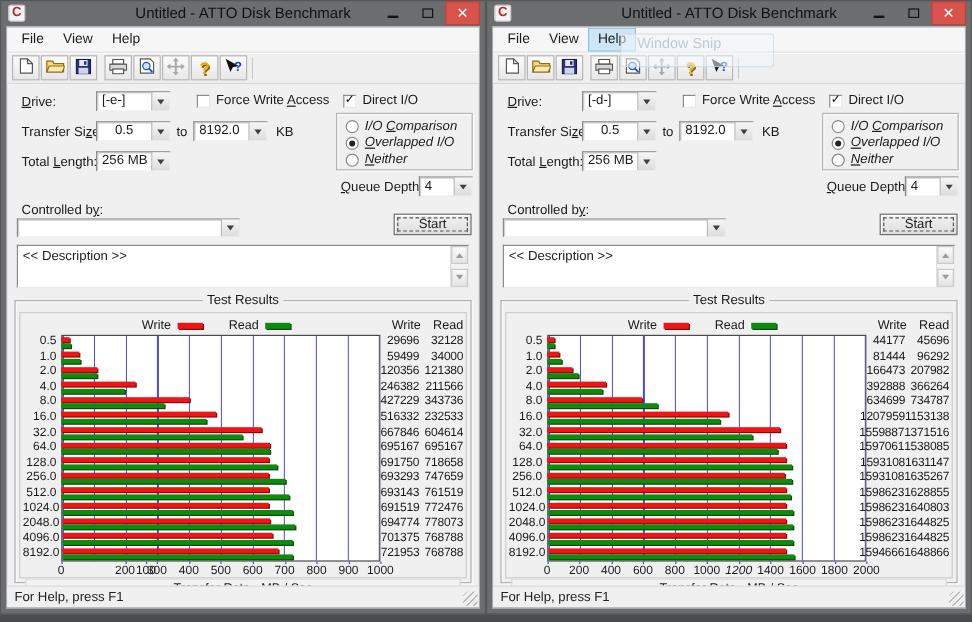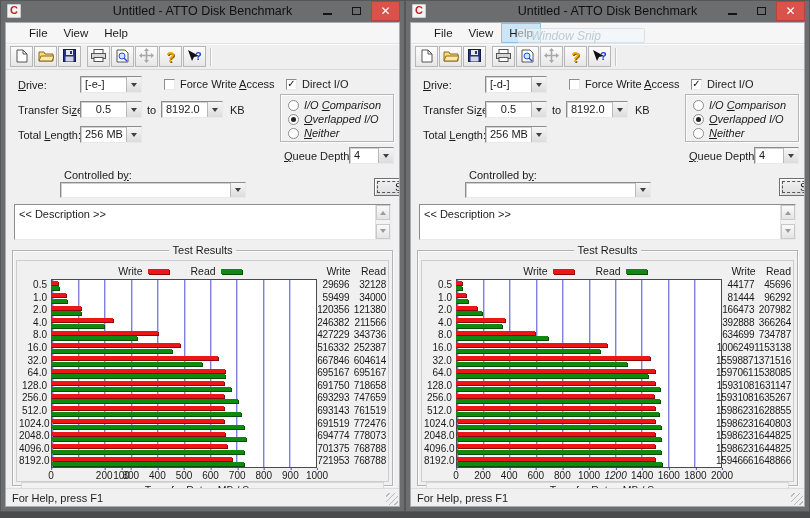--- a/index.html
+++ b/index.html
@@ -17,26 +17,26 @@
   .title-text { position:absolute; left:0; right:0; text-align:center; font-size:12.5px; color:#111; }
   .cap-btns { margin-left:auto; display:flex; align-items:center; height:100%; z-index:2; }
   .cap { width:29px; height:20px; display:flex; align-items:center; justify-content:center; }
   .cap-min span { display:block; width:9px; height:0; border-bottom:2px solid #141414; margin-top:6px; }
   .cap-max span { display:block; width:9px; height:8px; border:1.5px solid #141414; background:transparent; }
   .cap-close { background:#d9534b; box-shadow:inset 0 0 0 1px #b8423c; color:#fff;
     font-size:12px; font-weight:bold; }
   .client { flex:1; background:#f0f0f0; border:1px solid #a9adb2; display:flex; flex-direction:column; position:relative; overflow:hidden; }
 
   
-  .menubar { height:21px; background:#f6f6f6; border-bottom:1px solid #e2e2e2; display:flex; align-items:stretch; padding-left:15px; position:relative; }
+  .menubar { height:21px; background:#f6f6f6; border-bottom:1px solid #e2e2e2; display:flex; align-items:stretch; padding-left:4px; position:relative; }
   .menu-item { padding:0 8px; display:flex; align-items:center; font-size:11.5px; }
   .menu-item.hover { background:#cde6f7; box-shadow:inset 0 0 0 1px #92c0e0; }
-  .ghost-snip { position:absolute; left:106px; top:5px; width:128px; height:15px; z-index:5;
+  .ghost-snip { position:absolute; left:106px; top:5px; width:128px; height:28px; z-index:5;
     background:rgba(243,247,251,0.55); border:1px solid rgba(203,214,224,0.65); border-radius:2px;
-    color:#bfcad3; font-size:12px; line-height:15px; padding-left:13px; pointer-events:none;font-style:italic; }
+    color:#bfcad3; font-size:12px; line-height:15px; padding-left:13px; pointer-events:none; }
   .toolbar { height:26px; background:#efefef; border-bottom:1px solid #d9d9d9; box-shadow:inset 0 1px 0 #fbfbfb;
     display:flex; align-items:center; padding-left:4px; gap:1px; }
   .tbtn { width:23px; height:21px; display:flex; align-items:center; justify-content:center;
     border:1px solid #b7b7b7; background:linear-gradient(#fcfcfc,#e7e7e7); }
   .tsep { width:4px; } .tsep-line { width:1px; height:18px; background:#c6c6c6; box-shadow:1px 0 0 #fafafa; margin:0 3px; }
   .q-gold { font-size:14px; font-weight:bold; color:#f0a800; text-shadow:1px 1px 0 #8a6200; line-height:1; }
 
   
   .controls { position:relative; height:98px; font-size:11px; }
   .lbl { position:absolute; white-space:nowrap; }
@@ -50,21 +50,21 @@
   .tri { width:0; height:0; border:3px solid transparent; border-top:4px solid #404040; margin-top:3px; }
   .chk { position:absolute; display:flex; align-items:center; gap:5px; }
   .chk .box { width:11px; height:11px; background:#fff; border:1px solid; border-color:#8a8c8e #e9e9e9 #e9e9e9 #8a8c8e;
     display:flex; align-items:center; justify-content:center; font-size:10px; line-height:1; color:#111; }
   .radio-group { position:absolute; border:1px solid #b5b5b5; box-shadow:1px 1px 0 #fcfcfc, inset 1px 1px 0 #fcfcfc; }
   .radio { position:absolute; display:flex; align-items:center; gap:5px;font-style:italic; }
   .radio .circ { width:11px; height:11px; border-radius:50%; background:#fff; border:1px solid #8a8c8e;
     display:flex; align-items:center; justify-content:center; }
   .radio .circ .dot { width:5px; height:5px; border-radius:50%; background:#222; }
 
-  .ctl-by { position:relative; height:34px;margin-left:46px; }
+  .ctl-by { position:relative; height:34px; }
   .btn-start { position:absolute; height:18px; background:linear-gradient(#f2f2f2,#dedede);
     border:1px solid #6f6f6f; box-shadow:inset 1px 1px 0 #fdfdfd; text-align:center; padding-top:2px; }
   .btn-start::after { content:""; position:absolute; left:2px; top:2px; right:2px; bottom:2px; border:1px dashed #555; }
 
   .descbox { margin:2px 8px 0 8px; height:36px; background:#fff;
     border:1px solid; border-color:#8a8c8e #e9e9e9 #e9e9e9 #8a8c8e; display:flex; }
   .desc-text { flex:1; padding:3px 4px; color:#222; }
   .scrollbar { width:15px; background:#f3f3f3; display:flex; flex-direction:column; justify-content:space-between; border-left:1px solid #e0e0e0; }
   .sb-btn { height:15px; background:linear-gradient(#fafafa,#e4e4e4); border:1px solid #c9c9c9;
     display:flex; align-items:center; justify-content:center; }
@@ -339,21 +339,21 @@
                   <span class="cval wv">427229</span>
                   <span class="cval rv">343736</span>
                 </div>
                 <div class="crow">
                   <span class="clab">16.0</span>
                   <span class="cbars">
                     <span class="wbar" style="width:50.42%"></span>
                     <span class="rbar" style="width:47.24%"></span>
                   </span>
                   <span class="cval wv">516332</span>
-                  <span class="cval rv">252387</span>
+                  <span class="cval rv">232533</span>
                 </div>
                 <div class="crow">
                   <span class="clab">32.0</span>
                   <span class="cbars">
                     <span class="wbar" style="width:65.22%"></span>
                     <span class="rbar" style="width:59.04%"></span>
                   </span>
                   <span class="cval wv">667846</span>
                   <span class="cval rv">604614</span>
                 </div>
@@ -681,21 +681,21 @@
                   </span>
                   <span class="cval wv">634699</span>
                   <span class="cval rv">734787</span>
                 </div>
                 <div class="crow">
                   <span class="clab">16.0</span>
                   <span class="cbars">
                     <span class="wbar" style="width:58.98%"></span>
                     <span class="rbar" style="width:56.31%"></span>
                   </span>
-                  <span class="cval wv">1006249</span>
+                  <span class="cval wv">1207959</span>
                   <span class="cval rv">1153138</span>
                 </div>
                 <div class="crow">
                   <span class="clab">32.0</span>
                   <span class="cbars">
                     <span class="wbar" style="width:76.17%"></span>
                     <span class="rbar" style="width:66.97%"></span>
                   </span>
                   <span class="cval wv">1559887</span>
                   <span class="cval rv">1371516</span>

